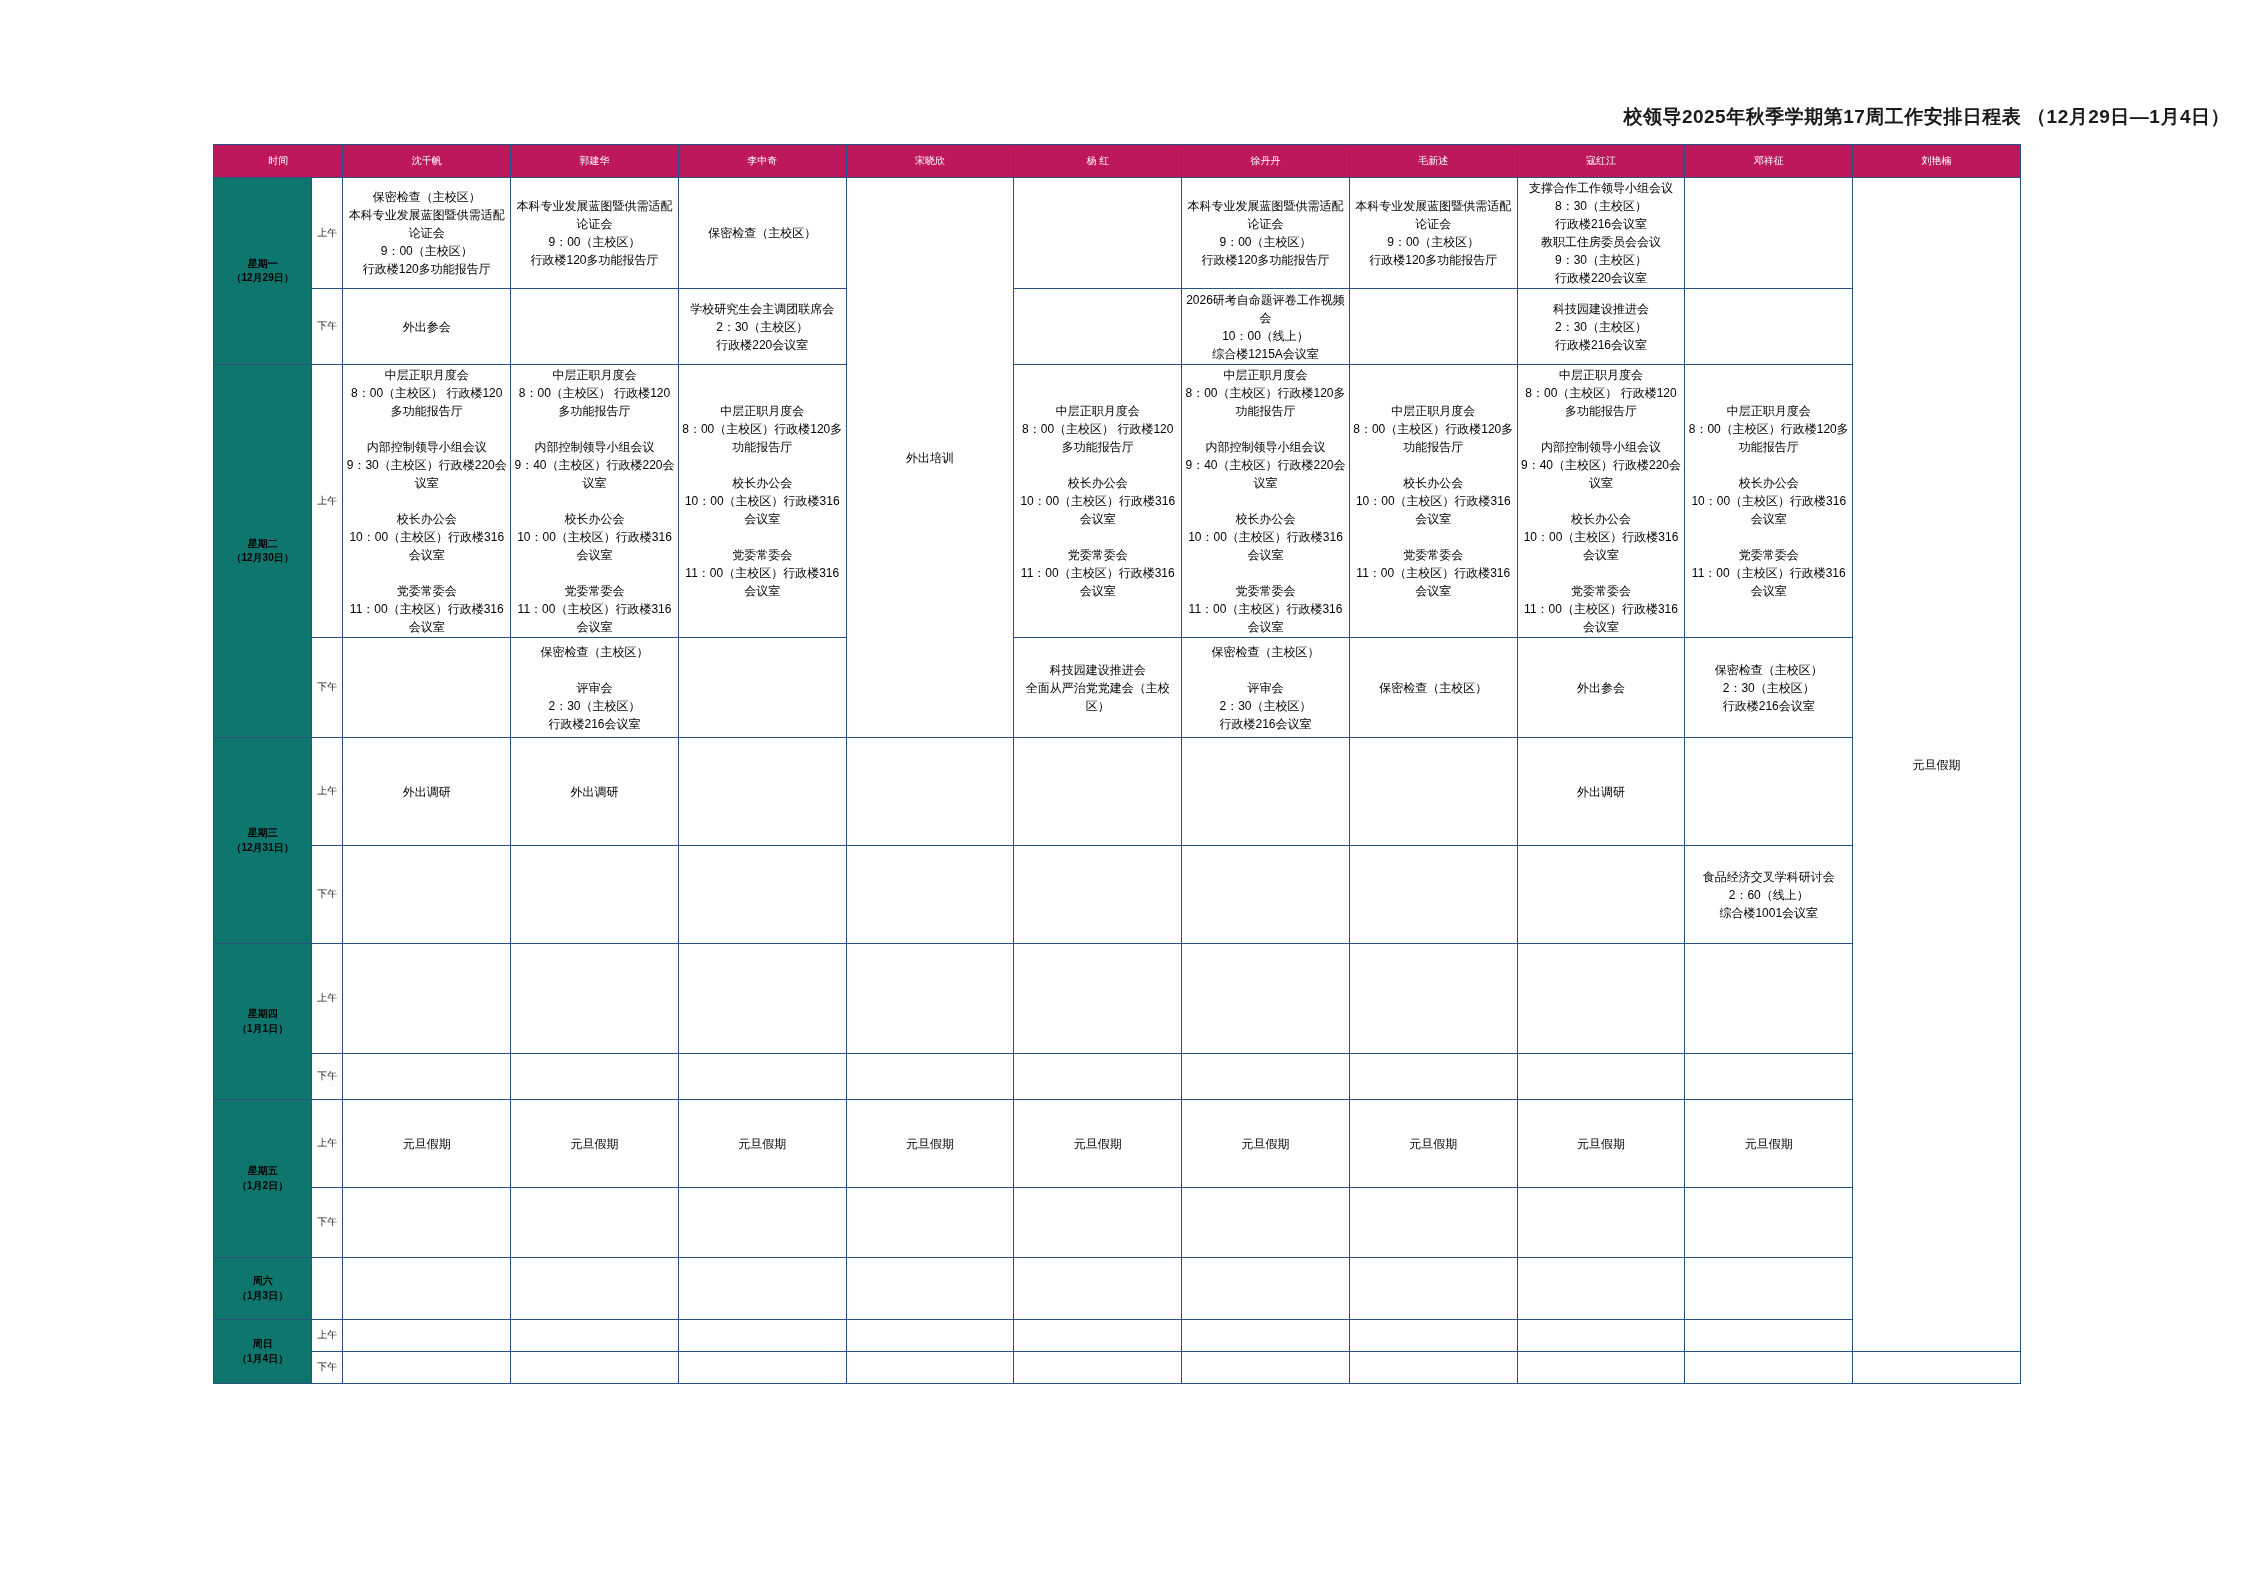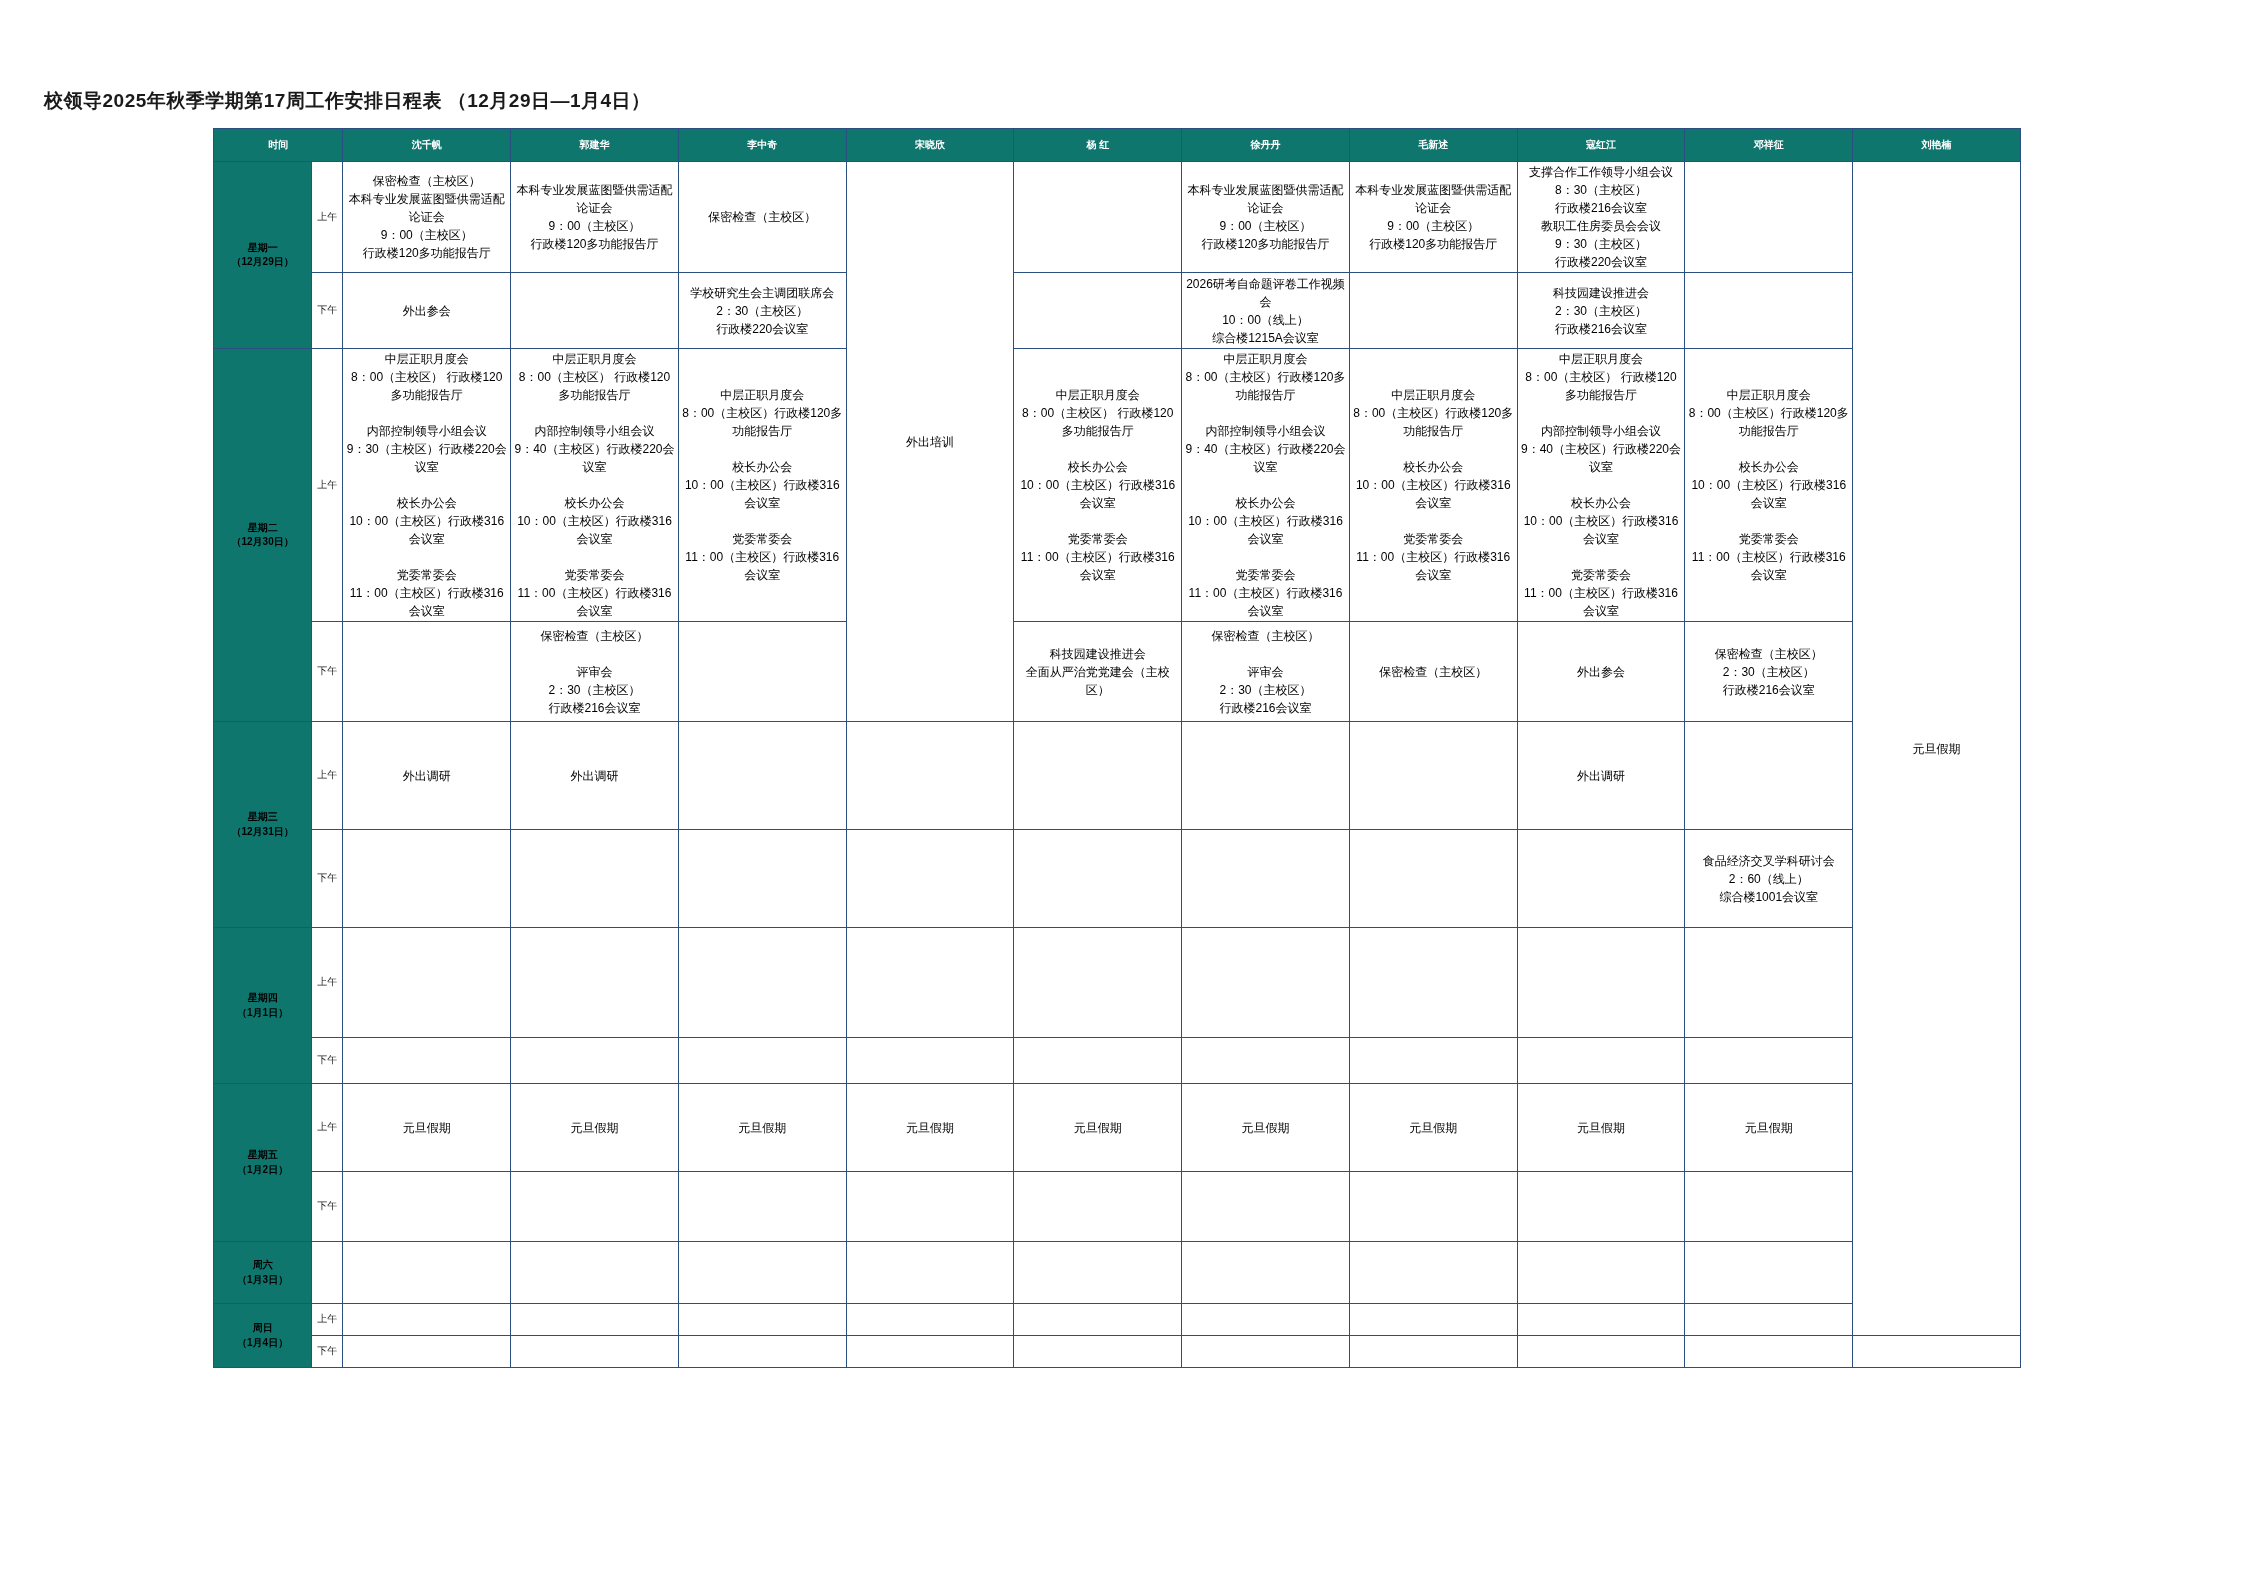--- a/index.html
+++ b/index.html
@@ -14,25 +14,25 @@
     color: #000000;
   }
   .page {
     position: relative;
     width: 2246px;
     height: 1587px;
     box-sizing: border-box;
     padding: 0;
   }
   .title {
-    text-align: left;
+    text-align: right;
     font-size: 19px;
     font-weight: bold;
     letter-spacing: 0.5px;
-    margin: 0;
+    margin: 16px;
     padding-top: 88px;
     padding-bottom: 0;
     color: #1a1a1a;
     padding-left: 44px;
   }
   .table-wrap {
     position: absolute;
     left: 213px;
     top: 128px;
     width: 1808px;
@@ -46,23 +46,23 @@
   table.sched th, table.sched td {
     border: 1px solid #2b4f81;
     vertical-align: middle;
     text-align: center;
     font-size: 10px;
     line-height: 1.45;
     padding: 1px 2px;
     word-break: break-all;
   }
   thead th {
-    background: #0f766e;
+    background: #be185d;
     color: #ffffff;
-    font-weight: bold;
+    font-weight: normal;
     font-size: 12px;
     height: 30px;
     border: 1px solid #2b4f81;
   }
   .col-time { width: 82px; }
   .col-ampm { width: 26px; }
   .col-person { width: 140px; }
   td.daycell {
     font-weight: bold;
     font-size: 12px;

